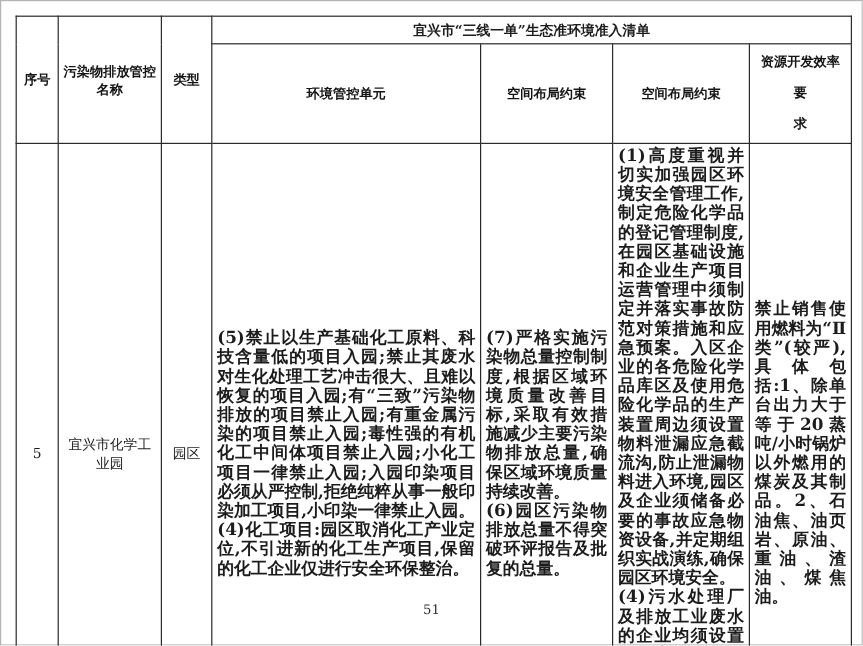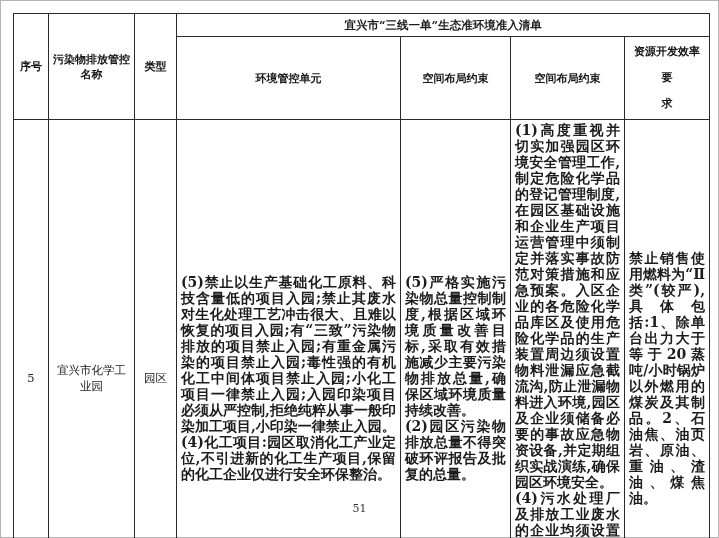--- a/index.html
+++ b/index.html
@@ -122,22 +122,22 @@
         <span>宜兴市化学工业园</span>
       </td>
       <td class="center-cell">
         <span>园区</span>
       </td>
       <td class="txt">
         <p>(5)禁止以生产基础化工原料、科技含量低的项目入园;禁止其废水对生化处理工艺冲击很大、且难以恢复的项目入园;有“三致”污染物排放的项目禁止入园;有重金属污染的项目禁止入园;毒性强的有机化工中间体项目禁止入园;小化工项目一律禁止入园;入园印染项目必须从严控制,拒绝纯粹从事一般印染加工项目,小印染一律禁止入园。</p>
         <p>(4)化工项目:园区取消化工产业定位,不引进新的化工生产项目,保留的化工企业仅进行安全环保整治。</p>
       </td>
       <td class="txt">
-        <p>(5)严格实施污染物总量控制制度,根据区域环境质量改善目标,采取有效措施减少主要污染物排放总量,确保区域环境质量持续改善。</p>
-        <p>(2)园区污染物排放总量不得突破环评报告及批复的总量。</p>
+        <p>(7)严格实施污染物总量控制制度,根据区域环境质量改善目标,采取有效措施减少主要污染物排放总量,确保区域环境质量持续改善。</p>
+        <p>(6)园区污染物排放总量不得突破环评报告及批复的总量。</p>
       </td>
       <td class="txt">
         <p>(1)高度重视并切实加强园区环境安全管理工作,制定危险化学品的登记管理制度,在园区基础设施和企业生产项目运营管理中须制定并落实事故防范对策措施和应急预案。入区企业的各危险化学品库区及使用危险化学品的生产装置周边须设置物料泄漏应急截流沟,防止泄漏物料进入环境,园区及企业须储备必要的事故应急物资设备,并定期组织实战演练,确保园区环境安全。</p>
         <p>(4)污水处理厂及排放工业废水的企业均须设置足够容量的事故污水池,严禁污水超标排放。</p>
         <p>(4)明确各入园企业的卫生防护距离。</p>
       </td>
       <td class="txt">
         <p>禁止销售使用燃料为“Ⅱ类”(较严),具体包括:1、除单台出力大于等于20蒸吨/小时锅炉以外燃用的煤炭及其制品。2、石油焦、油页岩、原油、重油、渣油、煤焦油。</p>
       </td>
     </tr>

